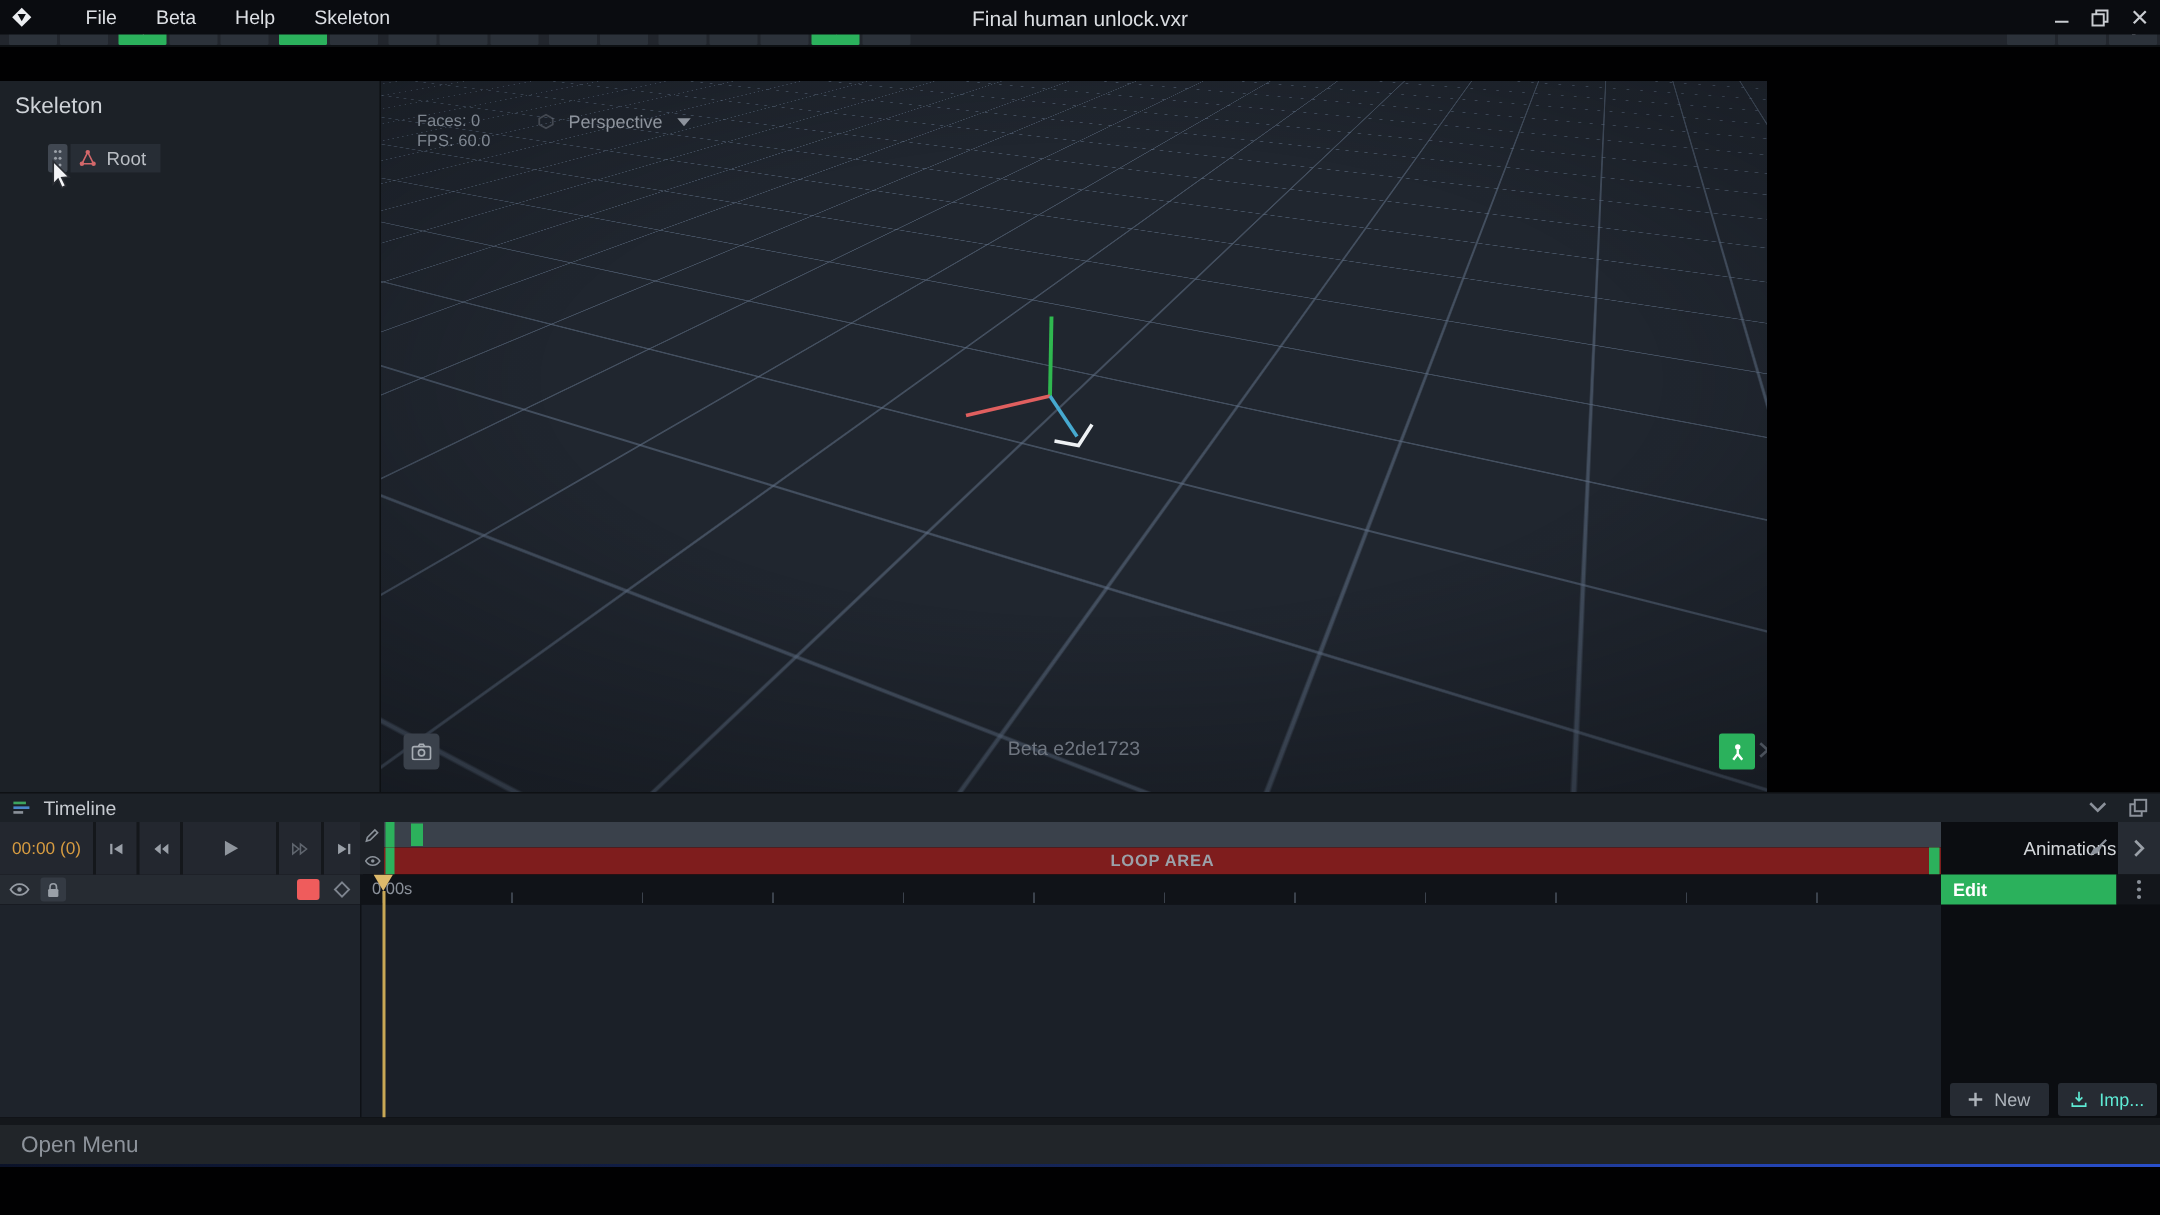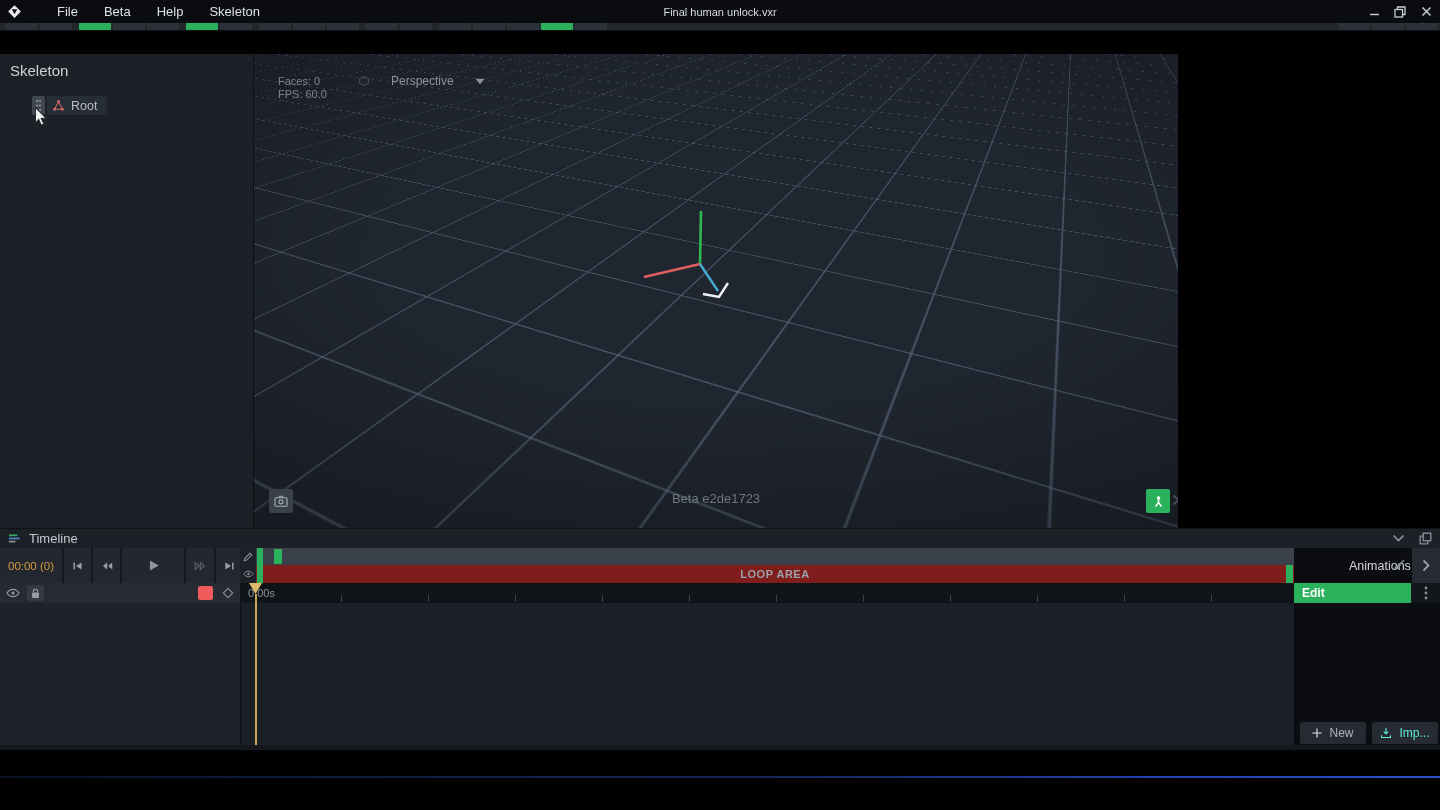--- a/index.html
+++ b/index.html
@@ -13,21 +13,21 @@
   }
   .abs { position:absolute; }
   .flex { display:flex; align-items:center; }
   .ico svg { display:block; }
 
   
   #titlebar { left:0; top:0; width:1440px; height:23px; background:#0a0c10; }
   .menu-item { padding:0 13px; height:23px; display:flex; align-items:center;
     font-size:13px; color:#dde0e4; cursor:default; }
   #win-title { left:0; top:0; width:1440px; height:23px; display:flex; justify-content:center;
-    align-items:center; font-size:11px; color:#d9dce0; pointer-events:none; }
+    align-items:center; font-size:14px; color:#d9dce0; pointer-events:none; }
   .winbtn { width:20px; height:23px; display:flex; align-items:center; justify-content:center; color:#c9ccd1; }
 
   
   #toolbar { left:0; top:23px; width:1440px; height:31px; background:#22262d;
     display:flex; align-items:center; padding-left:6px; border-bottom:1px solid #0d1013; }
   .tbtn { width:32px; height:29px; margin-right:2px; background:#2c323a; border-radius:1px;
     display:flex; align-items:center; justify-content:center; color:#8f969f; flex:0 0 auto; }
   .tbtn.active { background:#2bb15c; color:#fff; }
   .tgap { width:5px; flex:0 0 auto; }
   .tbtn.c-red { color:#dd6460; } .tbtn.c-green { color:#32b35e; } .tbtn.c-blue { color:#4aa0d6; }
@@ -49,21 +49,21 @@
     margin-left:-3500px; margin-top:-2600px;
     background-color:#20262f;
     background-image:
       repeating-linear-gradient(0deg, rgba(96,112,134,.55) 0 2px, transparent 2px 112px),
       repeating-linear-gradient(90deg, rgba(96,112,134,.55) 0 2px, transparent 2px 112px);
     transform: perspective(640px) rotateX(60deg) rotateZ(26deg);
   }
   #vp-vignette { position:absolute; left:0; top:0; width:100%; height:100%;
     background: radial-gradient(ellipse 115% 95% at 52% 42%, rgba(40,48,60,0) 35%, rgba(8,10,14,.62) 100%); }
   #vp-stats { left:24px; top:21px; font-size:11px; color:#7e8690; line-height:13px; }
-  #camera-dropdown { left:104px; top:17px; height:20px; display:flex; align-items:center; gap:21px; }
+  #camera-dropdown { left:104px; top:17px; height:20px; display:flex; align-items:center; gap:9px; }
   #camera-mode-label { font-size:12px; color:#8d939c; }
   #vp-build-label { left:0; top:437px; width:100%; text-align:center; font-size:13px; color:#6f7680; }
   #screenshot-button { left:15px; top:435px; width:24px; height:24px; background:#3a414b;
     border-radius:3px; display:flex; align-items:center; justify-content:center; color:#a7adb4; }
   #pose-button { left:892px; top:435px; width:24px; height:24px; background:#2bb15c;
     border-radius:2px; display:flex; align-items:center; justify-content:center; }
   #vp-expand-chevron { left:918px; top:440px; color:#4a515b; }
 
   #right-panel { left:1178px; top:54px; width:262px; height:474px; background:#14181d; }
   #library-button { left:5px; top:6px; width:84px; height:22px; background:#2bb15c; border-radius:2px;
@@ -557,15 +557,18 @@
         <svg width="12" height="12" viewBox="0 0 14 14" fill="none" stroke="currentColor" stroke-width="1.3">
             <path d="M7 1v6.5M4.4 5.4 7 8l2.6-2.6"></path>
             <path d="M1.8 9.6v2.6h10.4V9.6"></path>
           </svg>
       </span>
       <span>Imp...</span>
     </div>
   </div>
 
   <div class="abs" id="below-timeline"></div>
+  <div class="abs" id="open-menu-bar">
+    <span id="open-menu-label">Open Menu</span>
+  </div>
   <div class="abs" id="blue-line"></div>
 
 </div>
 
 </body></html>

